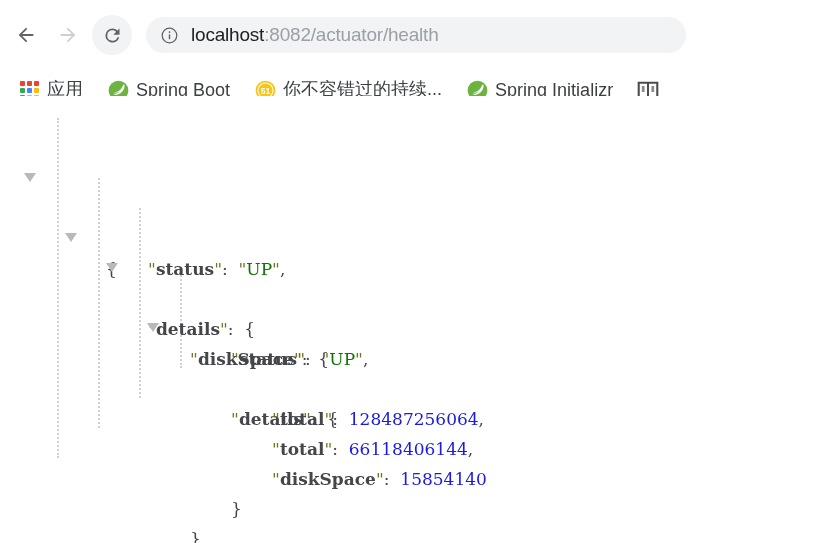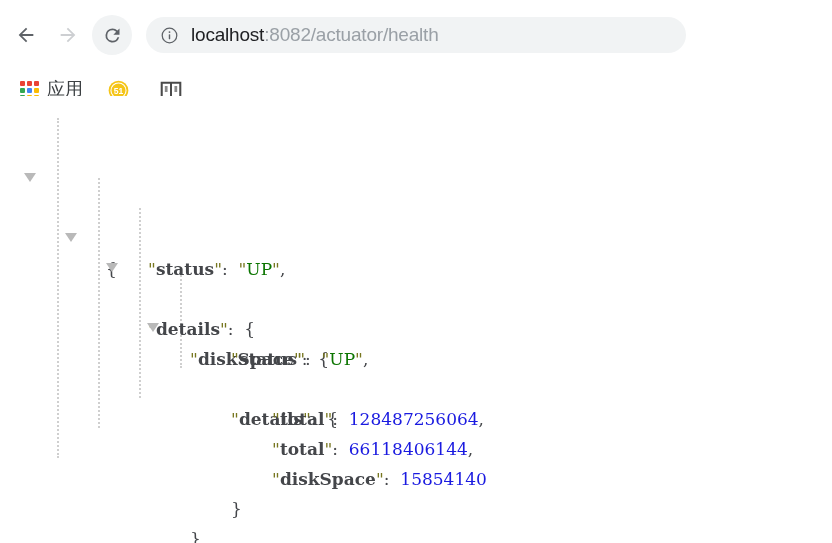--- a/index.html
+++ b/index.html
@@ -196,31 +196,50 @@
             <i style="background:#4285f4"></i>
             <i style="background:#fbbc05"></i>
           <i style="background:#34a853"></i>
             <i style="background:#fbbc05"></i>
             <i style="background:#fbbc05"></i>
         </span>
       </span>
       <span class="bk-label">应用</span>
     </div>
 
+    <div class="bookmark">
+      <span class="bk-icon">
+        <svg width="21" height="21" viewBox="0 0 32 32">
+          <circle cx="16" cy="16" r="15" fill="#6db33f"></circle>
+          <path d="M25 7c1 7-3.5 13-10 15-3 1-5.5.4-6.8-1.2 3.4 1 7.6-.6 10.4-3.6-2.6 1.8-6 2.6-8.6 1.8 5.8-.6 10-4.4 12-9 1.2-2.8 2-3.6 3-3z" fill="#ffffff"></path>
+        </svg>
+      </span>
+      <span class="bk-label">Spring Boot</span>
+    </div>
 
     <div class="bookmark">
       <span class="bk-icon">
         <svg width="21" height="21" viewBox="0 0 32 32">
           <circle cx="16" cy="16" r="15" fill="#f5c518"></circle>
           <circle cx="16" cy="16" r="11.5" fill="none" stroke="#ffffff" stroke-width="1.6"></circle>
           <text x="16" y="21" text-anchor="middle" font-family="Liberation Sans, sans-serif" font-size="13" font-weight="bold" fill="#ffffff">51</text>
         </svg>
       </span>
-    </div>
-
+      <span class="bk-label">你不容错过的持续...</span>
+    </div>
+
+    <div class="bookmark">
+      <span class="bk-icon">
+        <svg width="21" height="21" viewBox="0 0 32 32">
+          <circle cx="16" cy="16" r="15" fill="#6db33f"></circle>
+          <path d="M25 7c1 7-3.5 13-10 15-3 1-5.5.4-6.8-1.2 3.4 1 7.6-.6 10.4-3.6-2.6 1.8-6 2.6-8.6 1.8 5.8-.6 10-4.4 12-9 1.2-2.8 2-3.6 3-3z" fill="#ffffff"></path>
+        </svg>
+      </span>
+      <span class="bk-label">Spring Initializr</span>
+    </div>
 
     <div class="bookmark">
       <span class="bk-icon">
         <svg width="22" height="20" viewBox="0 0 32 28">
           <rect x="1" y="2" width="30" height="24" fill="#4a4a4a"></rect>
           <path d="M4 5h10.6v18H4zM17.4 5H28v18H17.4z" fill="#ffffff"></path>
           <path d="M15 4h2v20h-2z" fill="#4a4a4a"></path>
           <path d="M7 8h4v9H7zM21 8h4v9h-4z" fill="#8a8a8a"></path>
         </svg>
       </span>

